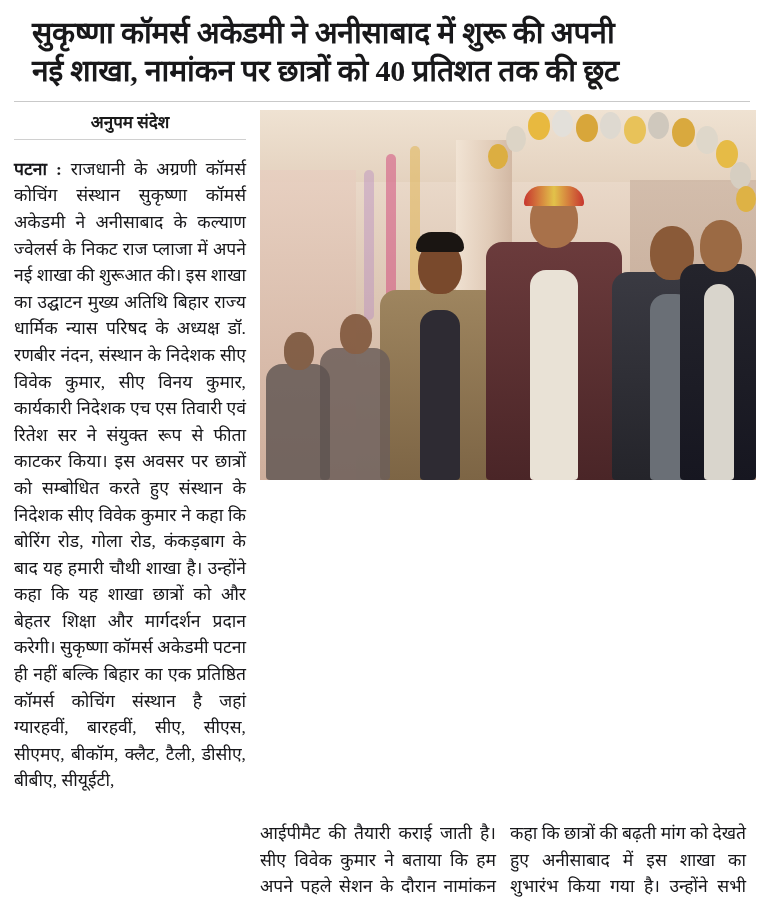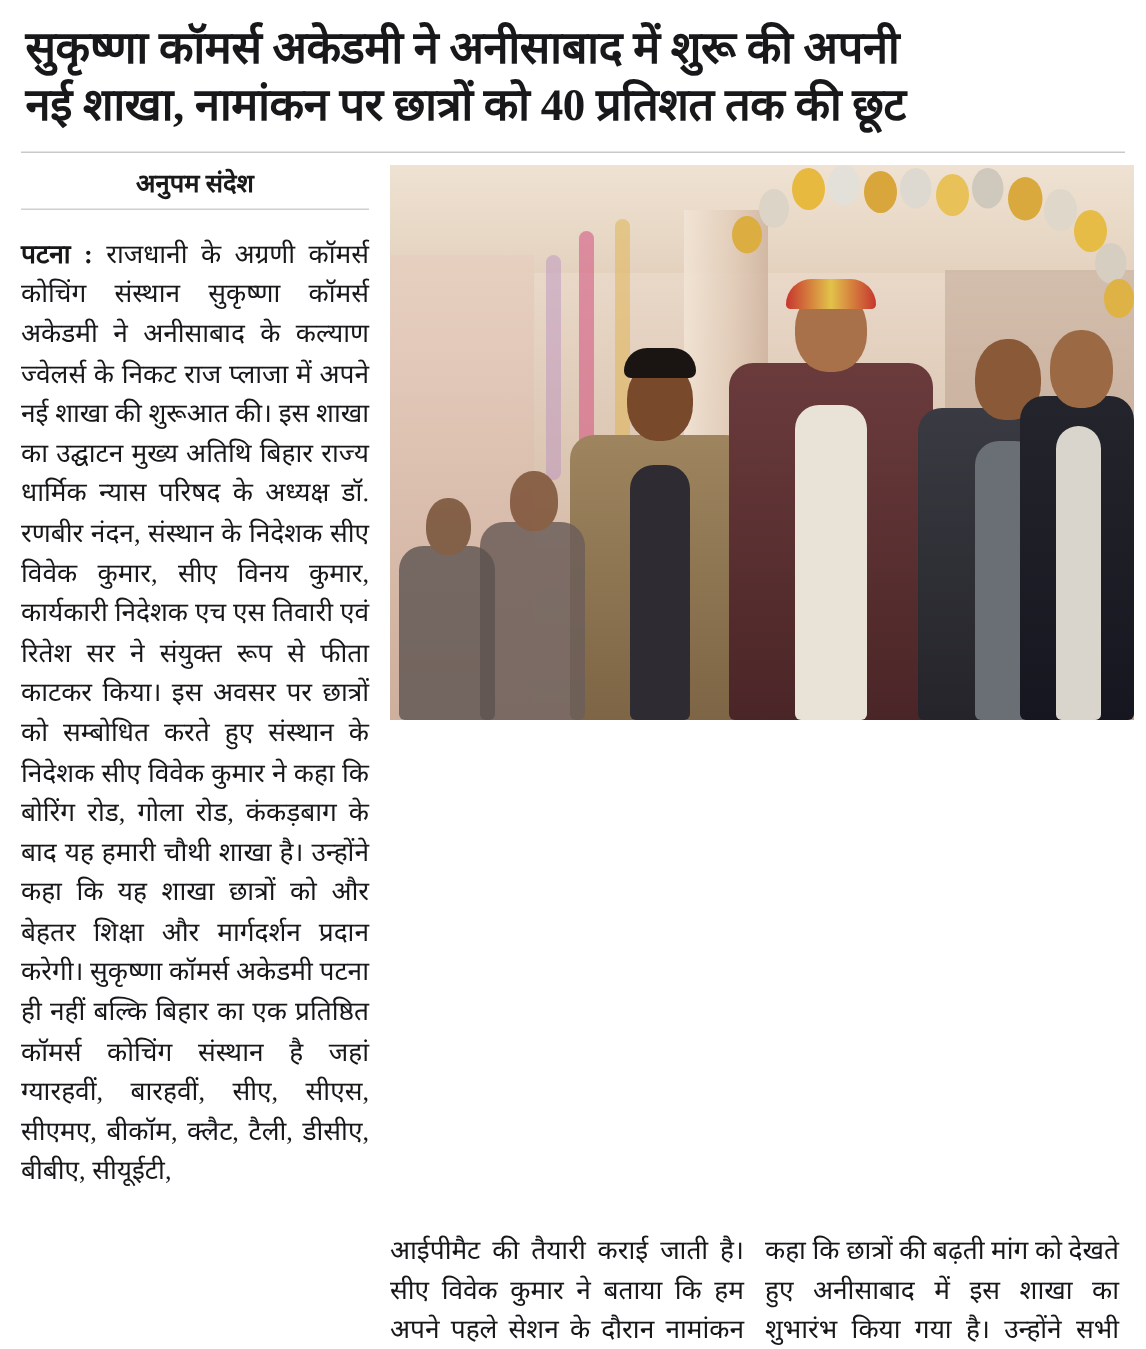--- a/index.html
+++ b/index.html
@@ -22,21 +22,21 @@
     box-sizing: border-box;
     padding: 10px 14px 6px 14px;
   }
   .headline {
     font-family: "Liberation Serif", serif;
     font-weight: bold;
     font-size: 30px;
     line-height: 1.28;
     color: #18181a;
     letter-spacing: -0.2px;
-    margin: 4px 2px 10px 3px;
+    margin: 4px 2px 10px 18px;
     text-align: left;
   }
   .headline .ln {
     display: block;
   }
   .rule {
     border-top: 1px solid #c9c9c9;
     margin: 0 0 8px 0;
     height: 0;
   }

